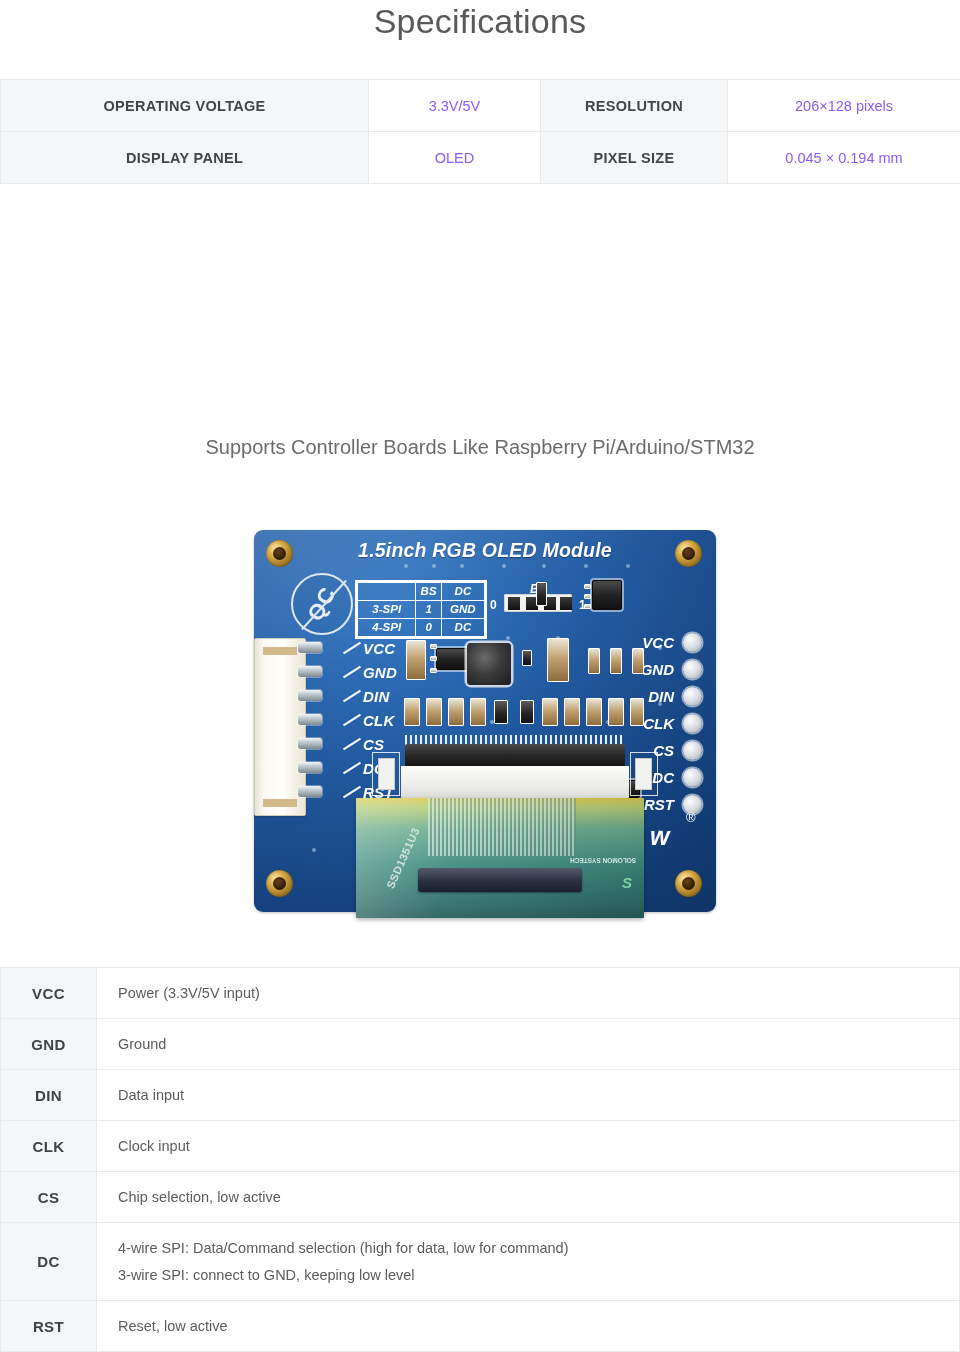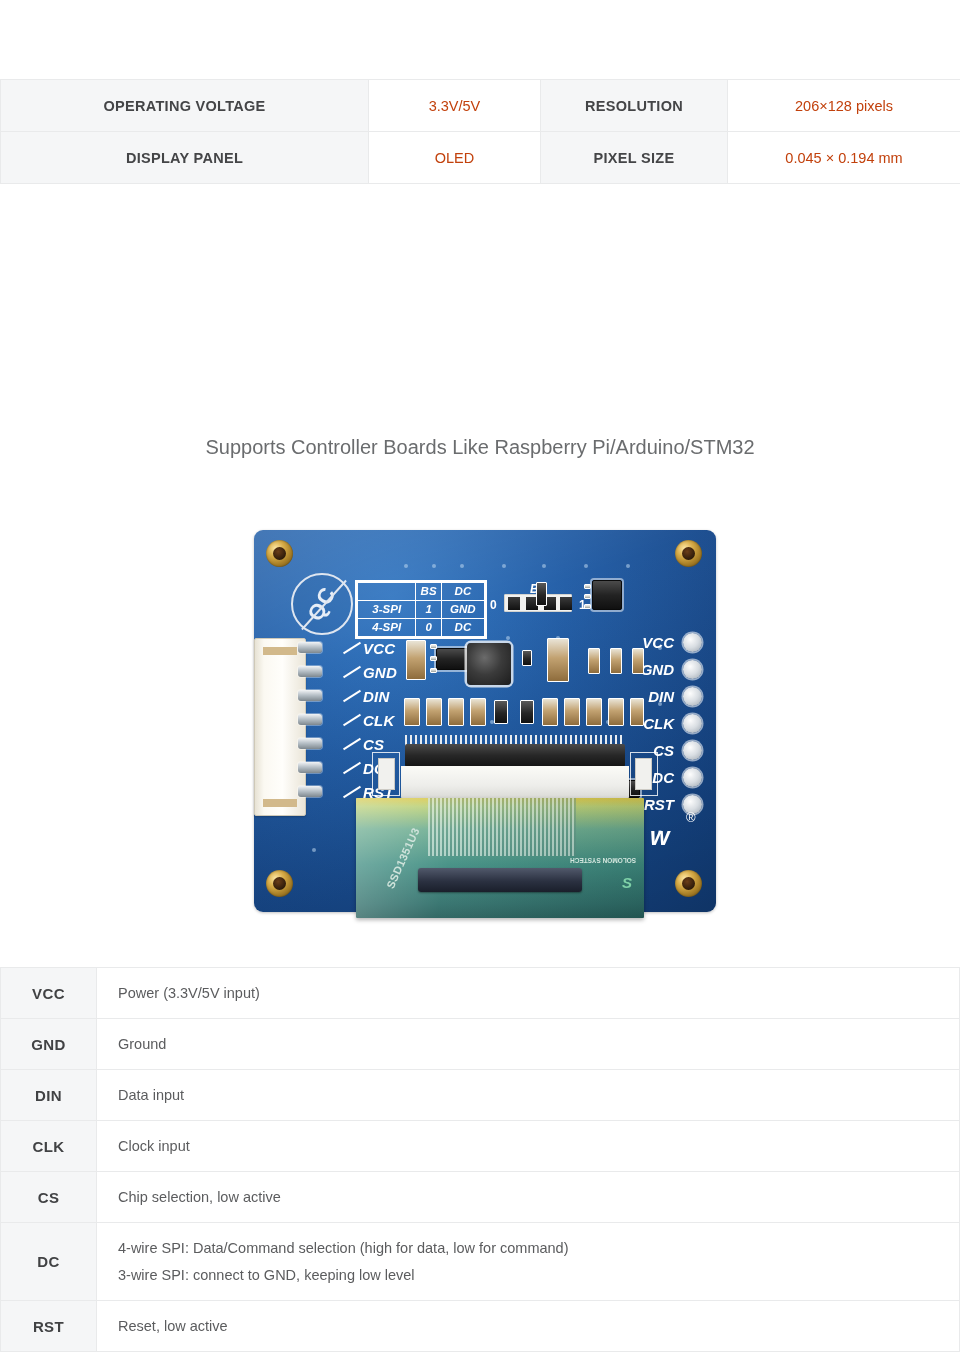--- a/index.html
+++ b/index.html
@@ -63,21 +63,21 @@
   }
   .spec-table td.k {
     background: #f5f6f7;
     font-weight: bold;
     letter-spacing: 0.3px;
     color: #444547;
   }
   .spec-table td.v {
     background: #ffffff;
     font-weight: 400;
-    color: #c2410c;
+    color: #8b5cf6;
   }
   .c1 { width: 368px; }
   .c2 { width: 172px; }
   .c3 { width: 187px; }
   .c4 { width: 233px; }
 
   
   .pin-table {
     position: absolute;
     top: 967px; left: 0;
@@ -407,20 +407,21 @@
     position: absolute;
     width: 4px; height: 4px; border-radius: 50%;
     background: rgba(190,215,240,.55);
   }
 </style>
 </head>
 <body>
 
 <div class="page">
 
+  <div class="h-spec">Specifications</div>
 
   <table class="spec-table">
     <colgroup>
         <col class="c1">
         <col class="c2">
         <col class="c3">
         <col class="c4">
       </colgroup>
     <tbody>
       <tr>
@@ -462,20 +463,21 @@
       <div class="via" style="left:404px;top:172px;"></div>
       <div class="via" style="left:404px;top:300px;"></div>
       <div class="via" style="left:58px;top:318px;"></div>
       <div class="via" style="left:108px;top:318px;"></div>
 
       <div class="hole tl"></div>
       <div class="hole tr"></div>
       <div class="hole bl"></div>
       <div class="hole br"></div>
 
+      <div class="board-title">1.5inch RGB OLED Module</div>
 
       <div class="qc">
         <div class="qc-t">QC</div>
         <div class="qc-slash"></div>
       </div>
 
       <div class="truth">
         <table>
           <tbody>
               <tr>

